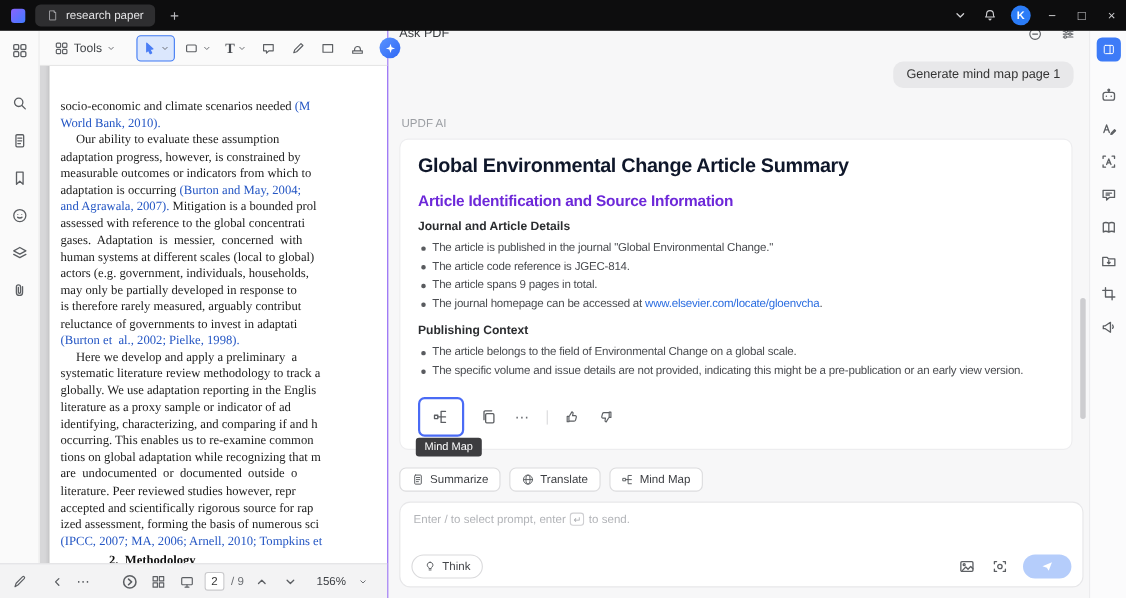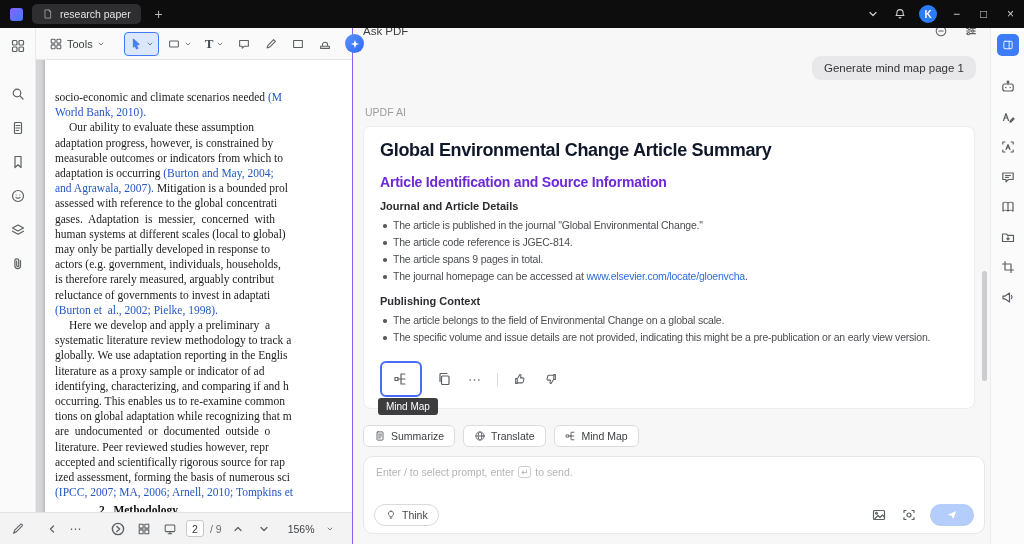--- a/index.html
+++ b/index.html
@@ -250,22 +250,22 @@
         <div class="pdf-line"><span>socio-economic and climate scenarios needed </span><span class="cite">(M</span></div>
         <div class="pdf-line"><span class="cite">World Bank, 2010).</span></div>
         <div class="pdf-line indent"><span>Our ability to evaluate these assumption</span></div>
         <div class="pdf-line"><span>adaptation progress, however, is constrained by</span></div>
         <div class="pdf-line"><span>measurable outcomes or indicators from which to</span></div>
         <div class="pdf-line"><span>adaptation is occurring </span><span class="cite">(Burton and May, 2004;</span></div>
         <div class="pdf-line"><span class="cite">and Agrawala, 2007).</span><span> Mitigation is a bounded prol</span></div>
         <div class="pdf-line"><span>assessed with reference to the global concentrati</span></div>
         <div class="pdf-line"><span>gases.  Adaptation  is  messier,  concerned  with</span></div>
         <div class="pdf-line"><span>human systems at different scales (local to global)</span></div>
+        <div class="pdf-line"><span>actors (e.g. government, individuals, households,</span></div>
         <div class="pdf-line"><span>may only be partially developed in response to</span></div>
-        <div class="pdf-line"><span>actors (e.g. government, individuals, households,</span></div>
         <div class="pdf-line"><span>is therefore rarely measured, arguably contribut</span></div>
         <div class="pdf-line"><span>reluctance of governments to invest in adaptati</span></div>
         <div class="pdf-line"><span class="cite">(Burton et  al., 2002; Pielke, 1998).</span></div>
         <div class="pdf-line indent"><span>Here we develop and apply a preliminary  a</span></div>
         <div class="pdf-line"><span>systematic literature review methodology to track a</span></div>
         <div class="pdf-line"><span>globally. We use adaptation reporting in the Englis</span></div>
         <div class="pdf-line"><span>literature as a proxy sample or indicator of ad</span></div>
         <div class="pdf-line"><span>identifying, characterizing, and comparing if and h</span></div>
         <div class="pdf-line"><span>occurring. This enables us to re-examine common</span></div>
         <div class="pdf-line"><span>tions on global adaptation while recognizing that m</span></div>

